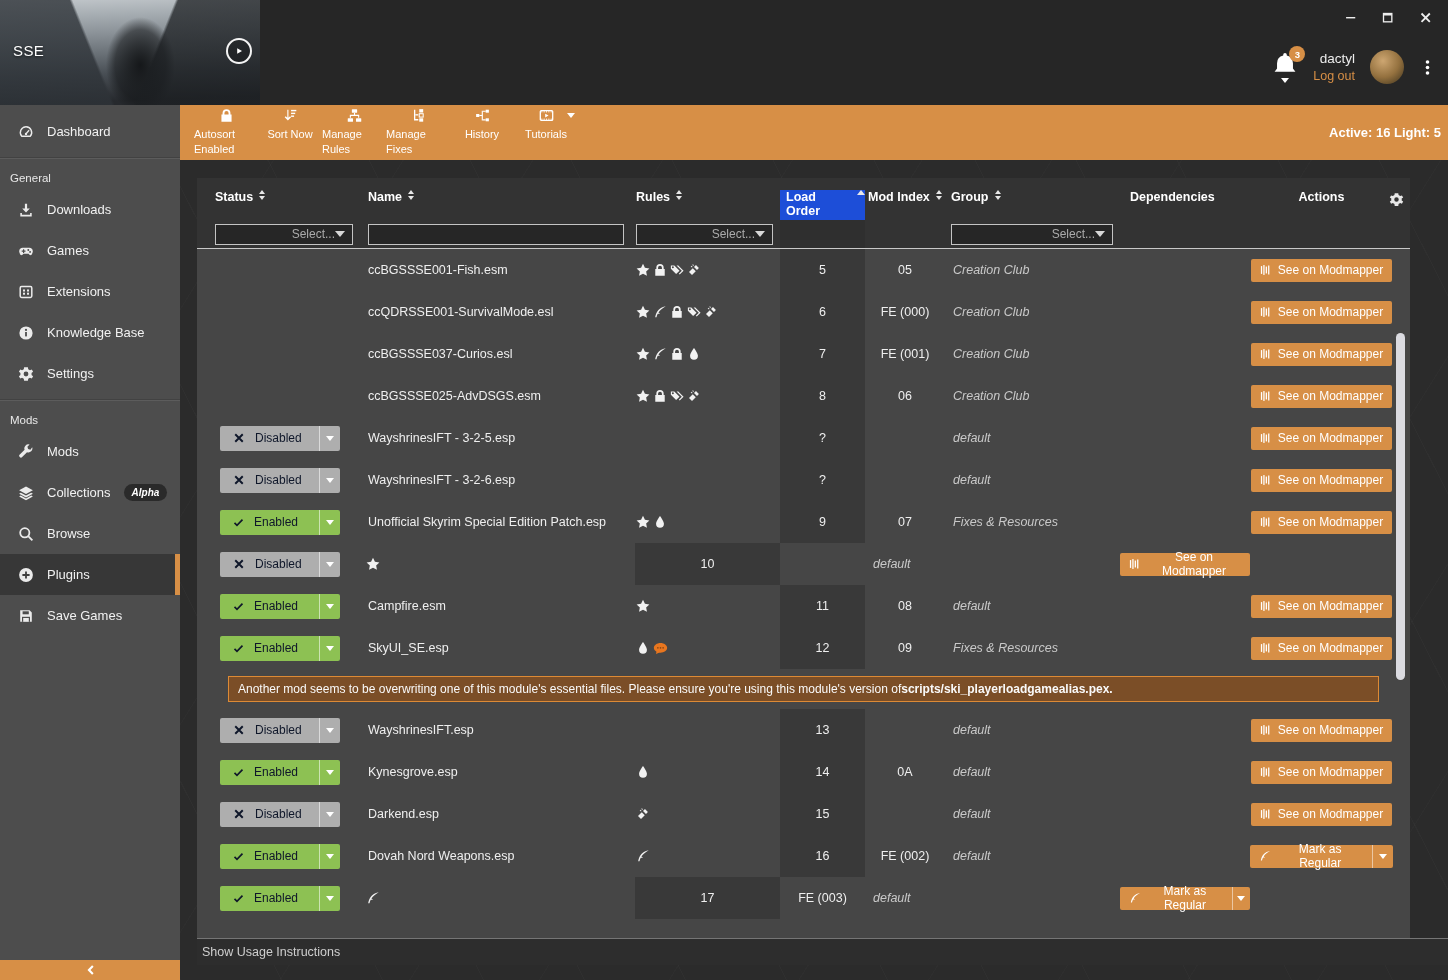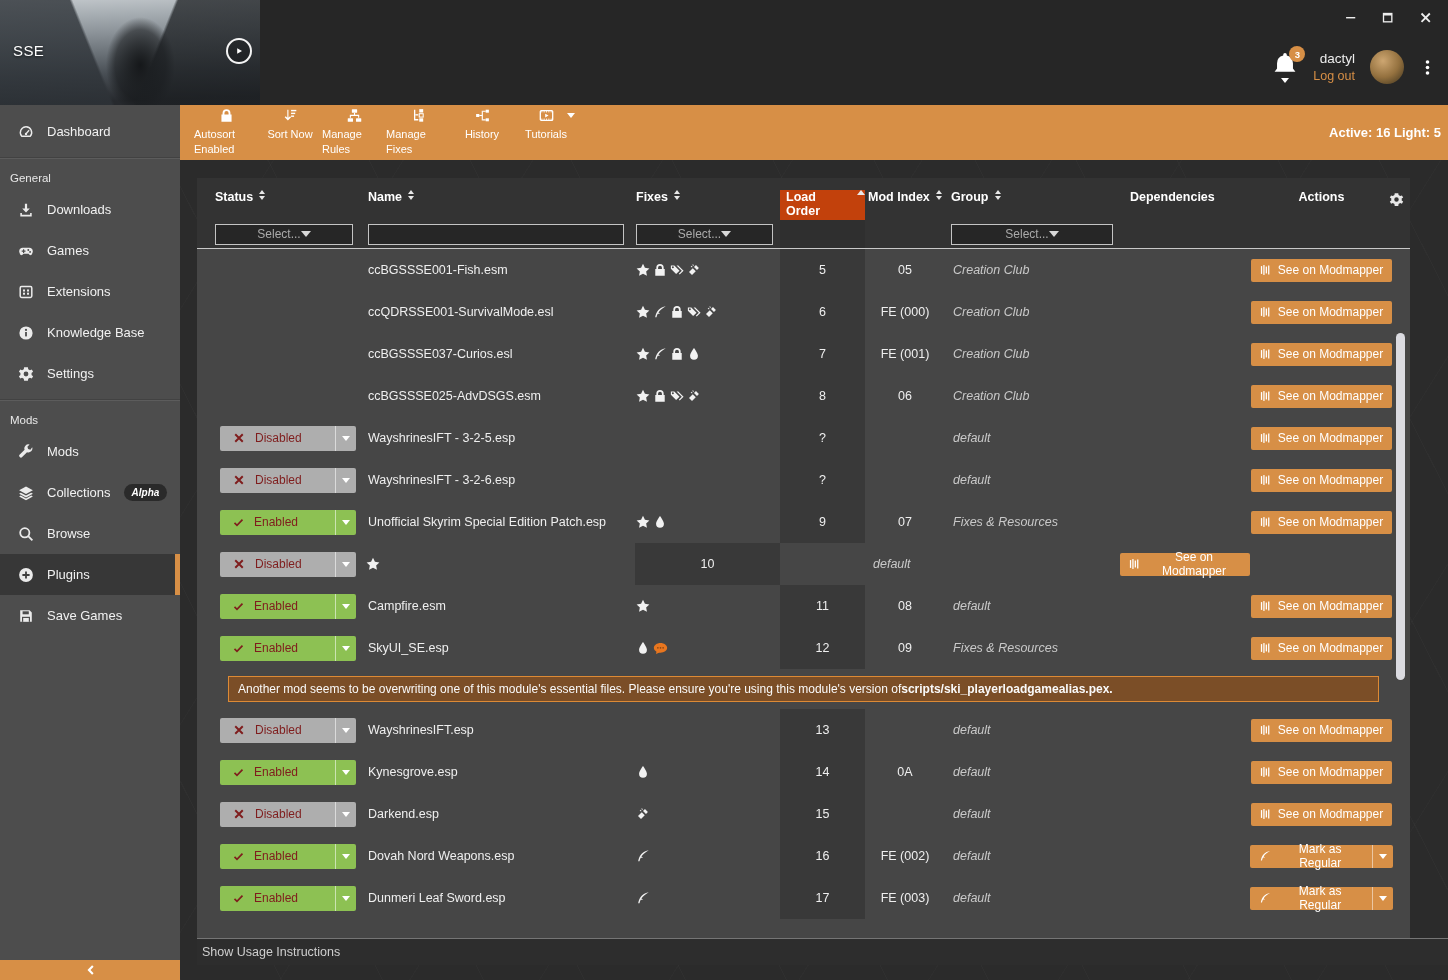--- a/index.html
+++ b/index.html
@@ -62,33 +62,33 @@
     border-left:4px solid transparent; border-right:4px solid transparent; border-top:5px solid #fff; }
   .tb-summary { margin-left:auto; color:#fff; font-size:13px; font-weight:700; padding-right:7px; }
 
   
   .panel { position:absolute; left:17px; top:73px; width:1213px; height:760px; background:#464646; }
   .grid { display:grid; grid-template-columns:168px 270px 145px 85px 80px 175px 130px 143px; }
   .thead { background:#333333; padding-top:12px; border-bottom:1px solid #C9C9C9; }
   .hrow { height:30px; align-items:center; color:#fff; font-size:12.5px; font-weight:700; }
   .h-cell { display:flex; align-items:flex-start; gap:6px; height:100%; }
   .h-status { padding-left:18px; } .h-name { padding-left:3px; } .h-flags { padding-left:1px; }
-  .h-lo { padding-left:6px; background:#c2410c; } .h-mi { padding-left:3px; } .h-group { padding-left:6px; }
+  .h-lo { padding-left:6px; background:#1d4ed8; } .h-mi { padding-left:3px; } .h-group { padding-left:6px; }
   .h-dep { padding-left:10px; } .h-actions { justify-content:center; }
   .h-listicon { margin-left:auto; margin-right:12px; font-size:13px; color:#E3E3E3; cursor:pointer; display:flex; }
   .h-group .h-listicon { margin-right:8px; }
   .sort { display:flex; flex-direction:column; gap:2px; }
   .t-up { width:0; height:0; border-left:3.5px solid transparent; border-right:3.5px solid transparent; border-bottom:4.5px solid #E8E8E8; }
   .t-down { width:0; height:0; border-left:3.5px solid transparent; border-right:3.5px solid transparent; border-top:4.5px solid #E8E8E8; }
   .t-asc { border-left-width:4.5px; border-right-width:4.5px; border-bottom-width:5.5px; }
   .frow { height:28px; align-items:center; }
   .f-cell { height:100%; display:flex; align-items:center; }
   .f-lo { background:#2F2F2F; }
   .fselect { height:21px; background:#262626; border:1px solid #C4C4C4; display:flex; align-items:center;
-    justify-content:center; color:#ABABAB; font-size:12px; padding:0 7px; cursor:pointer; }
+    justify-content:flex-end; color:#ABABAB; font-size:12px; padding:0 7px; cursor:pointer; }
   .fs-status { margin-left:18px; width:138px; } .fs-flags { margin-left:1px; width:137px; } .fs-group { margin-left:6px; width:162px; }
   .f-caret { width:0; height:0; border-left:5px solid transparent; border-right:5px solid transparent; border-top:6px solid #D8D8D8; }
   .finput { height:21px; margin-left:3px; width:256px; background:#262626; border:1px solid #C4C4C4;
     color:#EEE; padding:0 6px; font-size:12px; }
   .gear-btn { position:absolute; top:14px; right:6px; color:#E8E8E8; font-size:15px; display:flex; }
   .scroll-thumb { position:absolute; left:1199px; top:155px; width:9px; height:347px; background:#DBDBE1; border-radius:5px; cursor:pointer; }
 
   .row { height:42px; align-items:center; color:#EFEFEF; font-size:12.5px; }
   .cell { display:flex; align-items:center; height:100%; }
   .c-status { padding-left:23px; }
@@ -96,22 +96,22 @@
   .c-flags { padding-left:1px; gap:3px; font-size:14px; color:#F2F2F2; }
   .flag-comment { color:#E8761F; font-size:15px; }
   .c-lo { background:#393939; justify-content:center; }
   .c-mi { justify-content:center; }
   .c-group { padding-left:8px; font-style:italic; color:#C9C9C9; }
   .c-dep { justify-content:center; }
   .c-actions { justify-content:center; }
   .dep-btn { color:#F0F0F0; font-size:15px; cursor:pointer; display:flex; }
   .dep-btn.active { color:#DD8C34; }
 
-  .toggle { width:136px; height:25px; border-radius:2px; display:flex; align-items:center;
-    color:#7f1d1d; cursor:pointer; font-size:12px; }
+  .toggle { width:120px; height:25px; border-radius:2px; display:flex; align-items:center;
+    color:#0f172a; cursor:pointer; font-size:12px; }
   .toggle .st-icon { font-size:11px; margin-left:13px; display:flex; }
   .toggle.disabled .st-icon { font-size:12px; }
   .toggle-label { margin-left:10px; flex:1; text-align:left; }
   .toggle-caret { width:21px; height:100%; border-left:1px solid rgba(255,255,255,.55);
     display:flex; align-items:center; justify-content:center; }
   .tc-tri { width:0; height:0; border-left:4px solid transparent; border-right:4px solid transparent; border-top:5px solid #fff; }
   .toggle.enabled { background:#8DC153; }
   .toggle.disabled { background:#AEAEAE; }
 
   .act-btn { height:23px; background:#D78F46; border-radius:2px; color:#fff; font-size:12px;
@@ -398,21 +398,21 @@
             </span>
           </div>
           <div class="h-cell h-name">
             <span>Name</span>
             <span class="sort">
               <span class="t-up"></span>
               <span class="t-down"></span>
             </span>
           </div>
           <div class="h-cell h-flags">
-            <span>Fixes</span>
+            <span>Rules</span>
             <span class="sort">
               <span class="t-up"></span>
               <span class="t-down"></span>
             </span>
           </div>
           <div class="h-cell h-lo">
             <span>Load Order</span>
             <span class="t-up t-asc"></span>
           </div>
           <div class="h-cell h-mi">
@@ -1284,21 +1284,20 @@
                 <svg viewBox="0 0 16 16" fill="currentColor">
                   <path d="M2.2 8.6l3.6 3.6L13.8 3.8" fill="none" stroke="currentColor" stroke-width="2.4"></path>
                 </svg>
               </span>
               <span class="toggle-label">Enabled</span>
               <span class="toggle-caret">
                 <span class="tc-tri"></span>
               </span>
             </div>
           </div>
-          <div class="cell c-name">Dunmeri Leaf Sword.esp</div>
           <div class="cell c-flags">
             <span class="icon">
               <svg viewBox="0 0 16 16" fill="currentColor">
                 <path d="M14.6 1.4C8 2.4 3.7 7 2.5 13.9l1.5.2c.2-1.5.7-2.9 1.4-4.2l2.7.2-1.9-1.5c1.9-2.9 4.6-5 8.4-7.2z"></path>
               </svg>
             </span>
           </div>
           <div class="cell c-lo">
             <span>17</span>
           </div>

